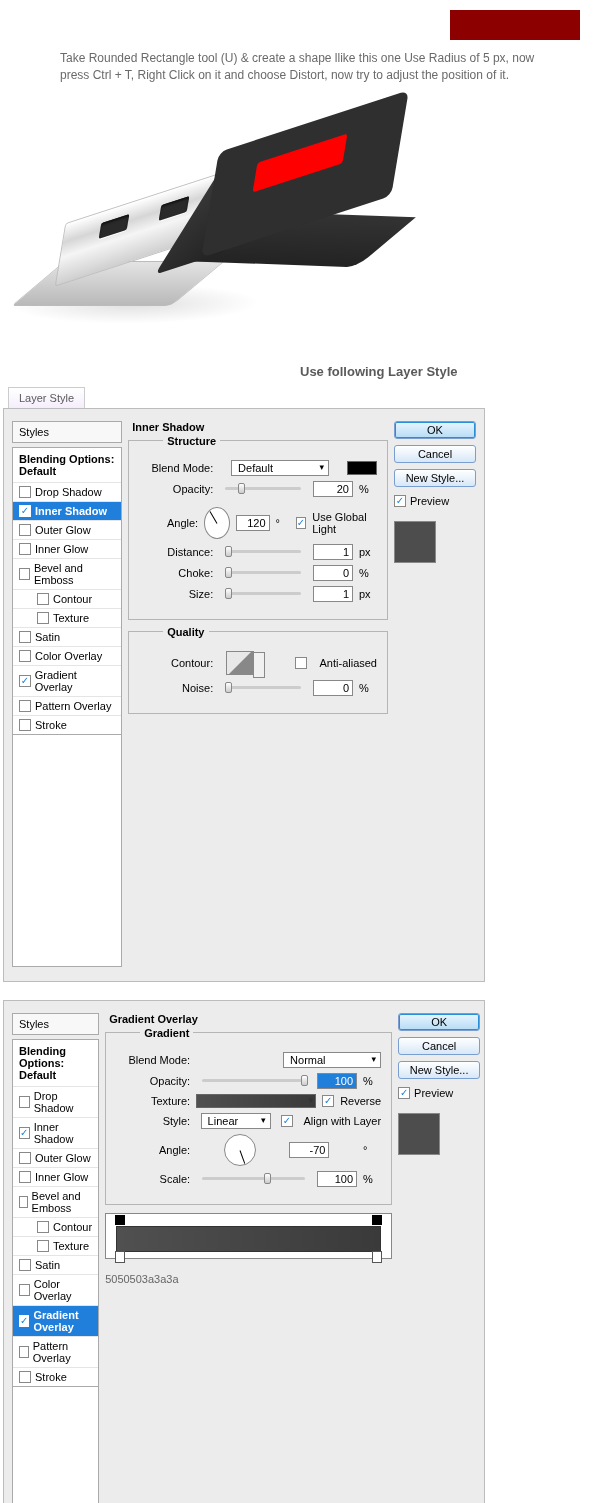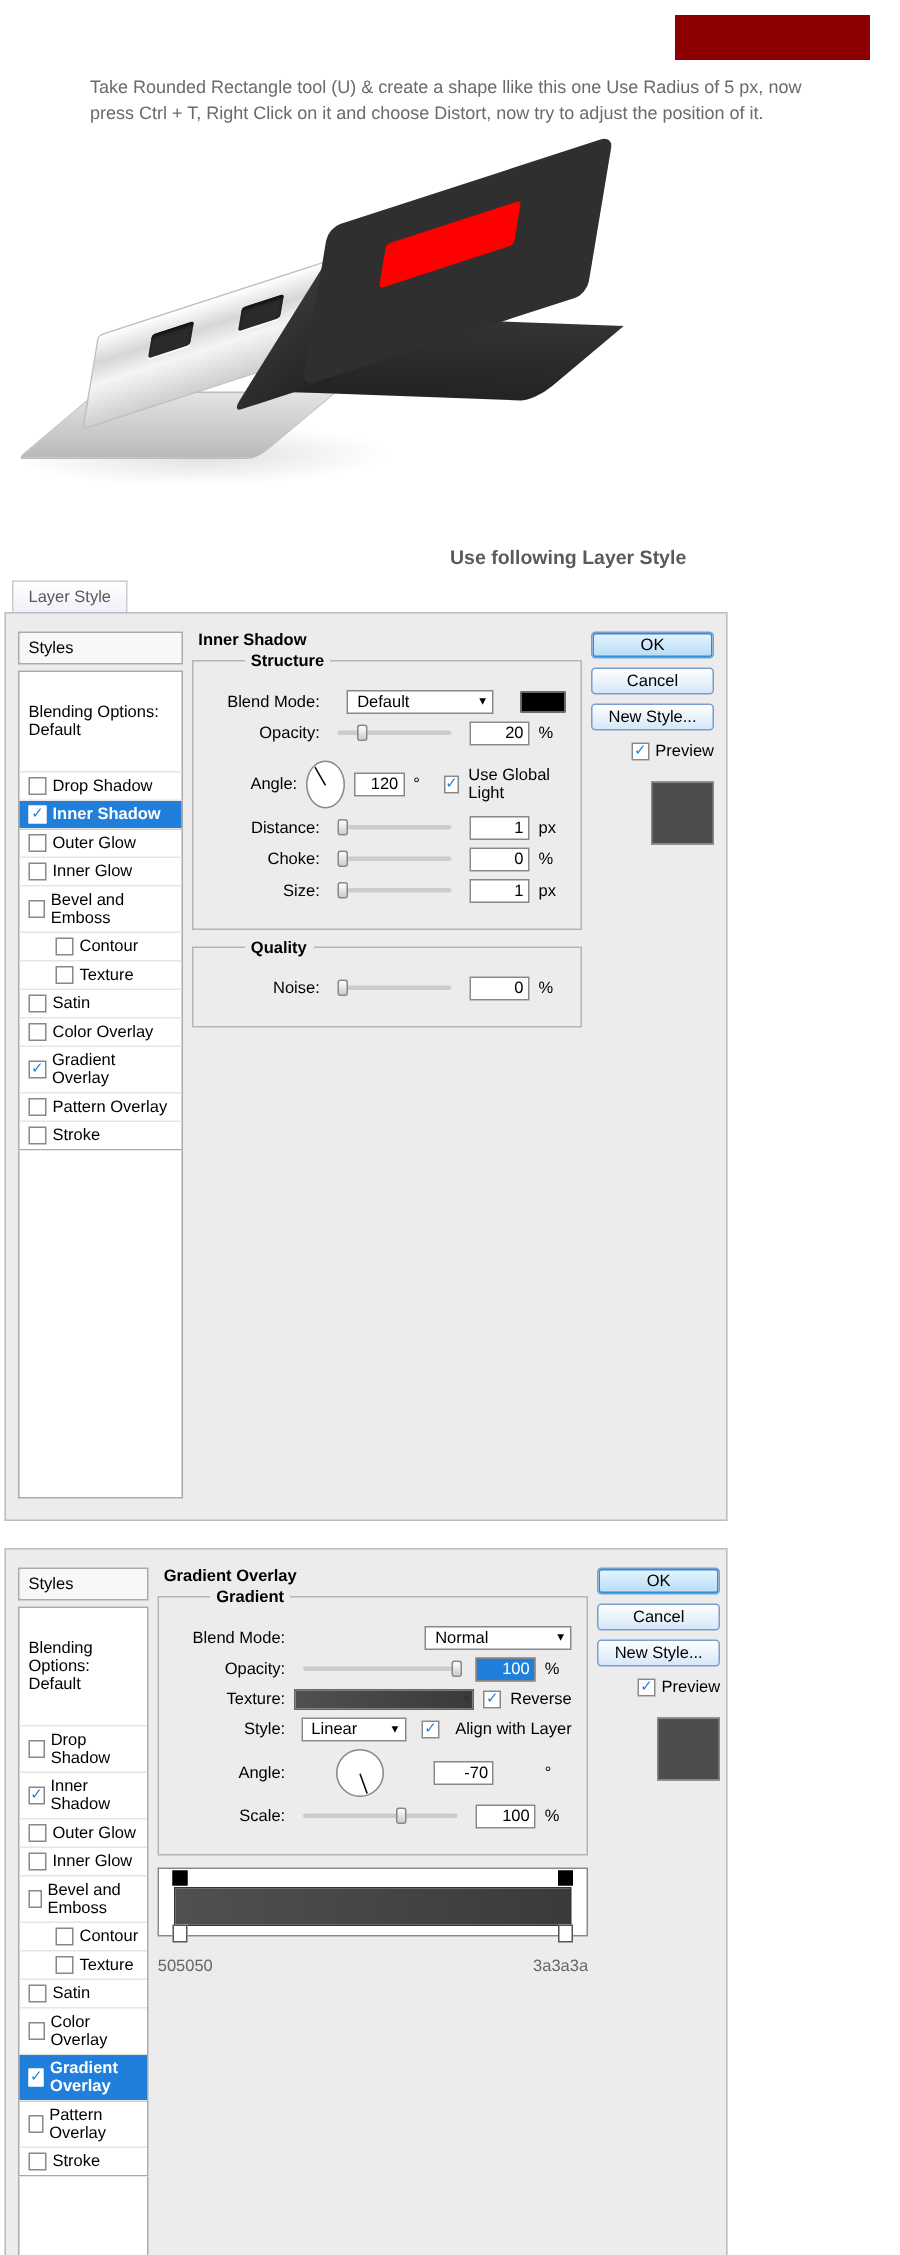--- a/index.html
+++ b/index.html
@@ -18,21 +18,21 @@
   .usb-hole.h1 { left: 100px; top: 125px; }
   .usb-hole.h2 { left: 160px; top: 107px; }
   .usb-red { position: absolute; left: 255px; top: 55px; width: 90px; height: 28px; background: red; transform: skewY(-18deg) skewX(-10deg); border-radius: 3px; }
   .mid-label { color: #5a5a5a; font-size: 13px; font-weight: bold; padding: 0 0 8px 300px; }
   .tab { display: inline-block; border: 1px solid #ccc; border-bottom: none; padding: 4px 10px; margin-left: 8px; background: linear-gradient(#fff,#f4eefc); color: #5a5a5a; font-size: 11px; }
   .dialog { border: 1px solid #bcbcbc; background: #ececec; width: 482px; margin: 0 3px 18px; padding: 12px 8px 14px; display: flex; gap: 6px; }
   .styles-col { width: 148px; }
   .styles-col .header { border: 1px solid #aaa; padding: 4px 6px; background: #f8f8f8; margin-bottom: 4px; }
   .styles-list { border: 1px solid #aaa; background: #fff; }
   .style-row { padding: 3px 6px; border-bottom: 1px solid #e5e5e5; display: flex; align-items: center; gap: 4px; cursor: pointer; }
-  .style-row.blend { padding: 21px 6px; }
+  .style-row.blend { padding: 5px 6px; font-weight: bold; }
   .style-row:last-child { border-bottom: none; }
   .style-row.indent { padding-left: 24px; }
   .style-row.sel { background: #1f7fdb; color: #fff; }
   .cb { width: 12px; height: 12px; border: 1px solid #888; background: #fff; display: inline-flex; align-items: center; justify-content: center; font-size: 10px; line-height: 1; color: #1f7fdb; }
   .cb.sel { border-color: #fff; }
   .fill-rest { flex: 1; height: 232px; background: #fff; border-left: 1px solid #aaa; border-right: 1px solid #aaa; border-bottom: 1px solid #aaa; }
   .settings-col { flex: 1; }
   .settings-col.tall { min-height: 402px; }
   .fieldset { border: 1px solid #b5b5b5; padding: 8px 10px 12px; margin-bottom: 6px; background: #ececec; }
   .fieldset legend { font-weight: bold; padding: 0 4px; margin-left: 24px; }
@@ -45,32 +45,32 @@
   .swatch.grad::after { content: "▾"; float: right; margin: 0 2px; font-size: 9px; color: #333; }
   .slider { flex: 1; height: 3px; background: #ccc; position: relative; margin: 0 6px; border-radius: 2px; }
   .slider .thumb { position: absolute; top: -4px; width: 7px; height: 11px; background: linear-gradient(#fff,#ccc); border: 1px solid #888; border-radius: 2px; }
   .num { width: 40px; border: 1px solid #888; background: #fff; padding: 1px 3px; text-align: right; }
   .num.hl { background: #1f7fdb; color: #fff; }
   .unit { width: 18px; text-align: left; }
   .angle-dial { width: 32px; height: 32px; border: 1px solid #888; border-radius: 50%; background: #fff; position: relative; }
   .angle-dial .hand { position: absolute; width: 14px; height: 1px; background: #000; left: 50%; top: 50%; transform-origin: 0 50%; }
   .contour-sw { width: 28px; height: 24px; border: 1px solid #888; background: linear-gradient(135deg,#e8e8e8 49%,#888 51%); position: relative; }
   .contour-sw::after { content: ""; position: absolute; right: -12px; top: 0; width: 10px; height: 24px; border: 1px solid #888; background: #f0f0f0; }
-  .btn-col { width: 85px; display: flex; flex-direction: column; gap: 6px; align-items: flex-end; }
+  .btn-col { width: 85px; display: flex; flex-direction: column; gap: 6px; align-items: flex-start; }
   .btn { width: 82px; text-align: center; padding: 2px 0; border: 1px solid #7a9ecf; border-radius: 3px; background: linear-gradient(#fff,#d6e7f7); cursor: pointer; }
   .btn.ok { box-shadow: 0 0 0 1px #2a8dd8 inset; background: linear-gradient(#e8f5ff,#b6dcf5); }
   .prev-row { display: flex; align-items: center; gap: 4px; margin-top: 2px; }
   .prev-sw { width: 42px; height: 42px; border: 1px solid #888; background: #4d4d4d; margin-top: 8px; }
   .grad-editor { border: 1px solid #888; padding: 12px 10px 6px; margin-top: 8px; background: #fff; }
   .grad-bar { height: 26px; background: linear-gradient(90deg,#505050,#3a3a3a); border: 1px solid #333; position: relative; }
   .stop-top { position: absolute; top: -12px; width: 10px; height: 10px; background: #000; border: 1px solid #000; }
   .stop-bot { position: absolute; bottom: -12px; width: 10px; height: 12px; background: #fff; border: 1px solid #555; }
   .stop-top.l, .stop-bot.l { left: -2px; }
   .stop-top.r, .stop-bot.r { right: -2px; }
-  .grad-labels { display: flex; justify-content: space-between; color: #666; font-size: 11px; margin-top: 14px; }
+  .grad-labels { display: flex; color: #666; font-size: 11px; margin-top: 14px; }
 </style>
 </head>
 <body>
 
 
 
 <div class="top-bar">
     <div class="red-box"></div>
   </div>
 <div class="intro">Take Rounded Rectangle tool (U) &amp; create a shape llike this one Use Radius of 5 px, now press Ctrl + T, Right Click on it and choose Distort, now try to adjust the position of it.</div>
@@ -198,20 +198,27 @@
         <span class="slider">
             <span class="thumb" style="left:0"></span>
           </span>
         <span class="num">1</span>
         <span class="unit">px</span>
       </div>
     </fieldset>
     <fieldset class="fieldset">
       <legend>Quality</legend>
       <div class="row">
+        <span class="lbl">Contour:</span>
+        <span class="contour-sw"></span>
+        <span style="width:16px"></span>
+        <span class="cb"></span>
+        <span>Anti-aliased</span>
+      </div>
+      <div class="row">
         <span class="lbl">Noise:</span>
         <span class="slider">
             <span class="thumb" style="left:0"></span>
           </span>
         <span class="num">0</span>
         <span class="unit">%</span>
       </div>
     </fieldset>
   </div>
   <div class="btn-col">

